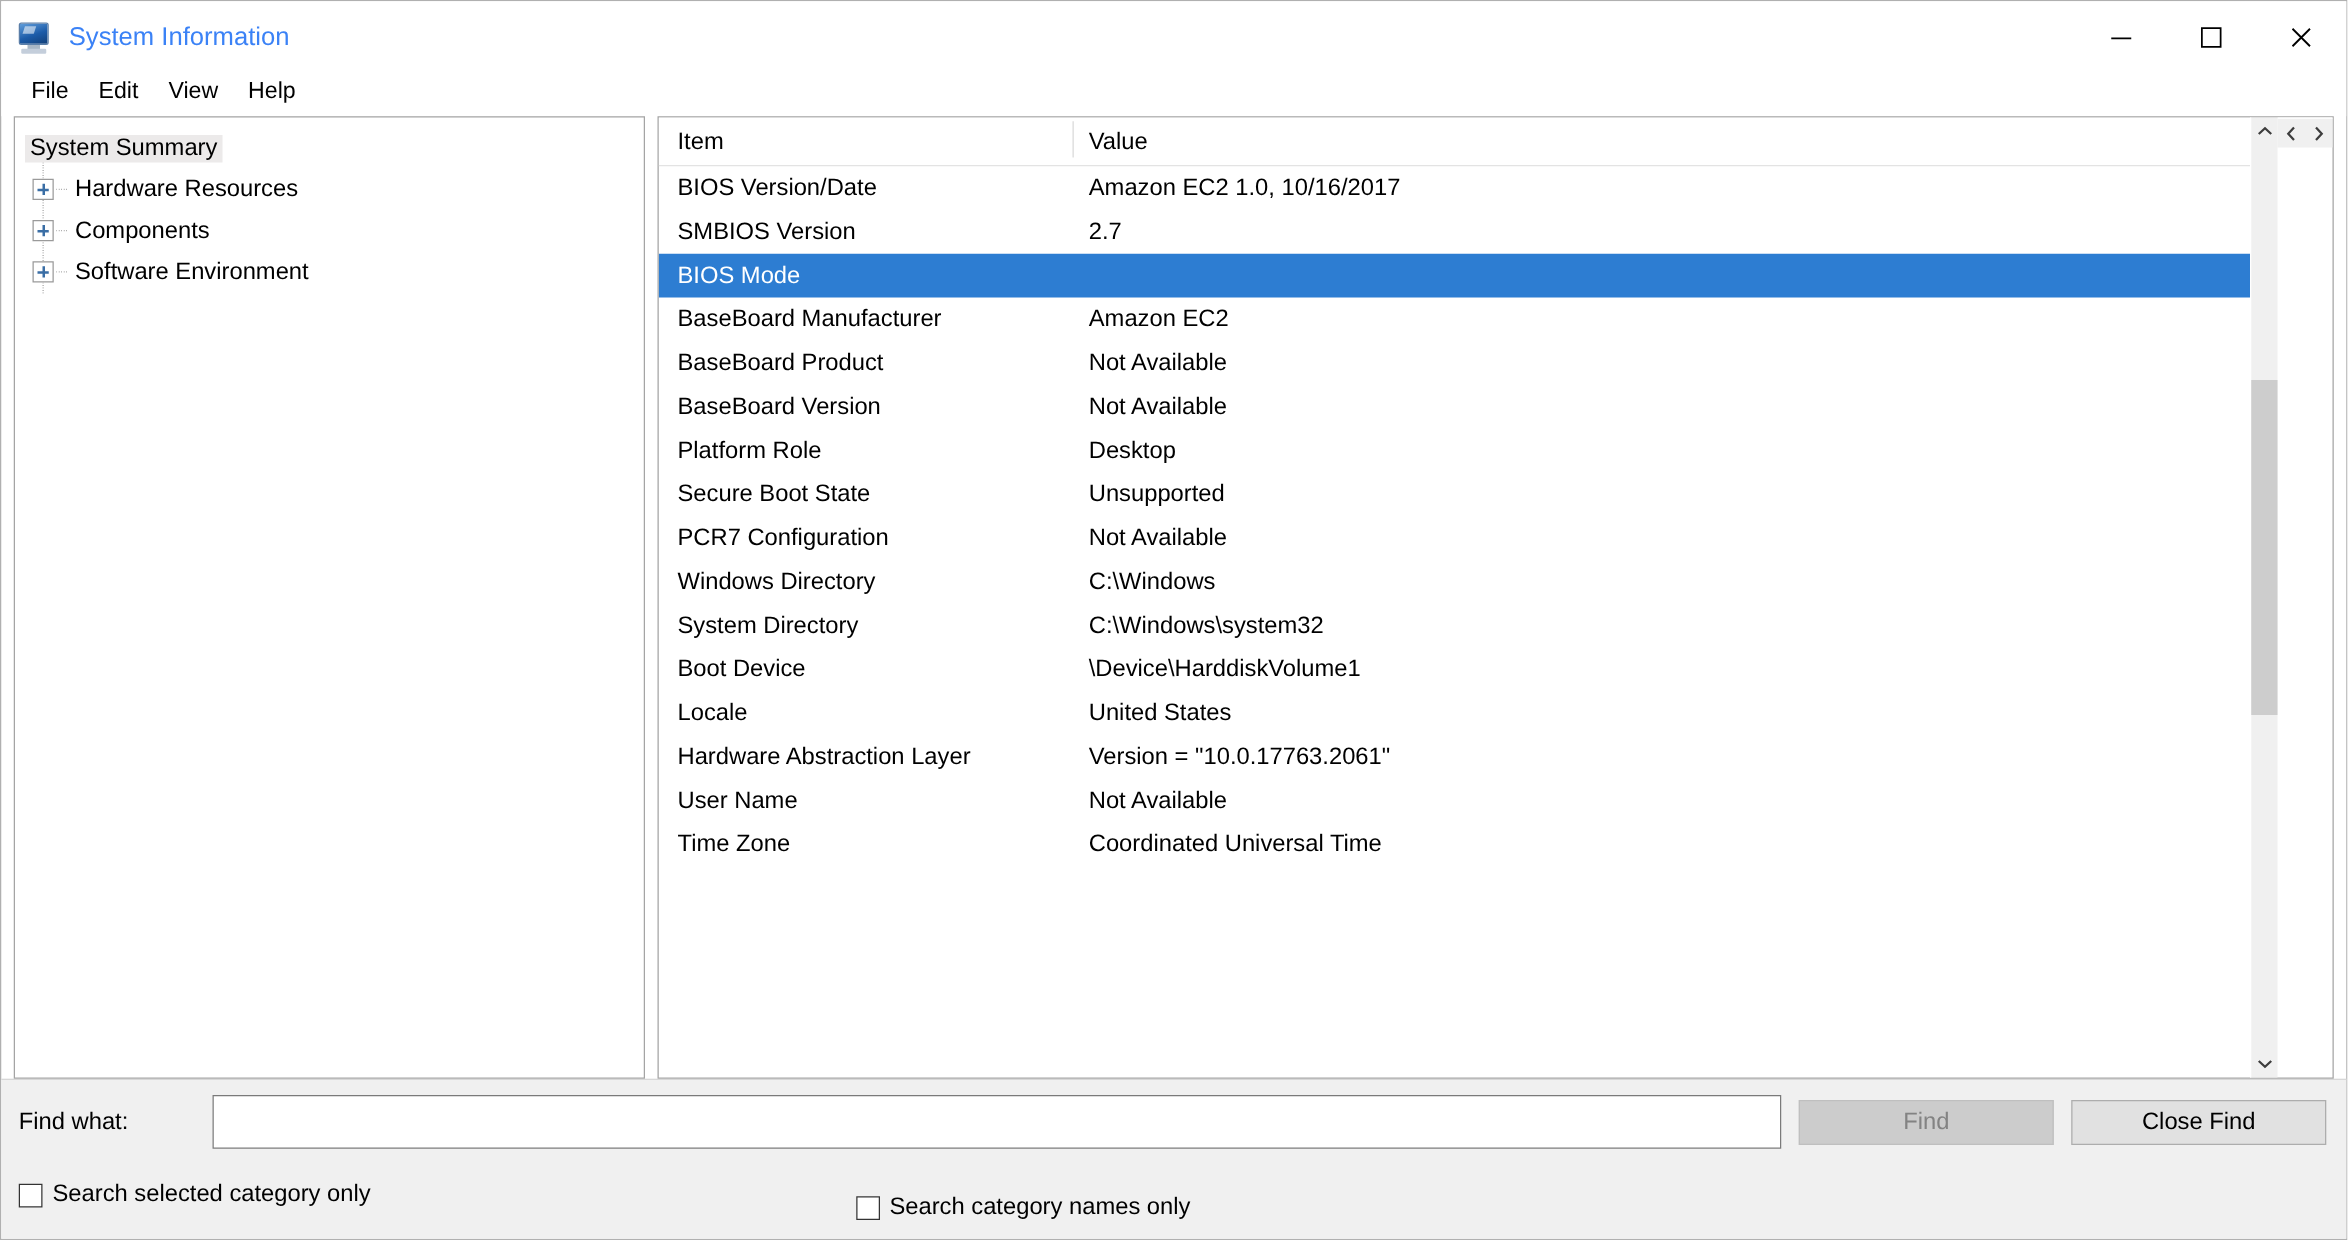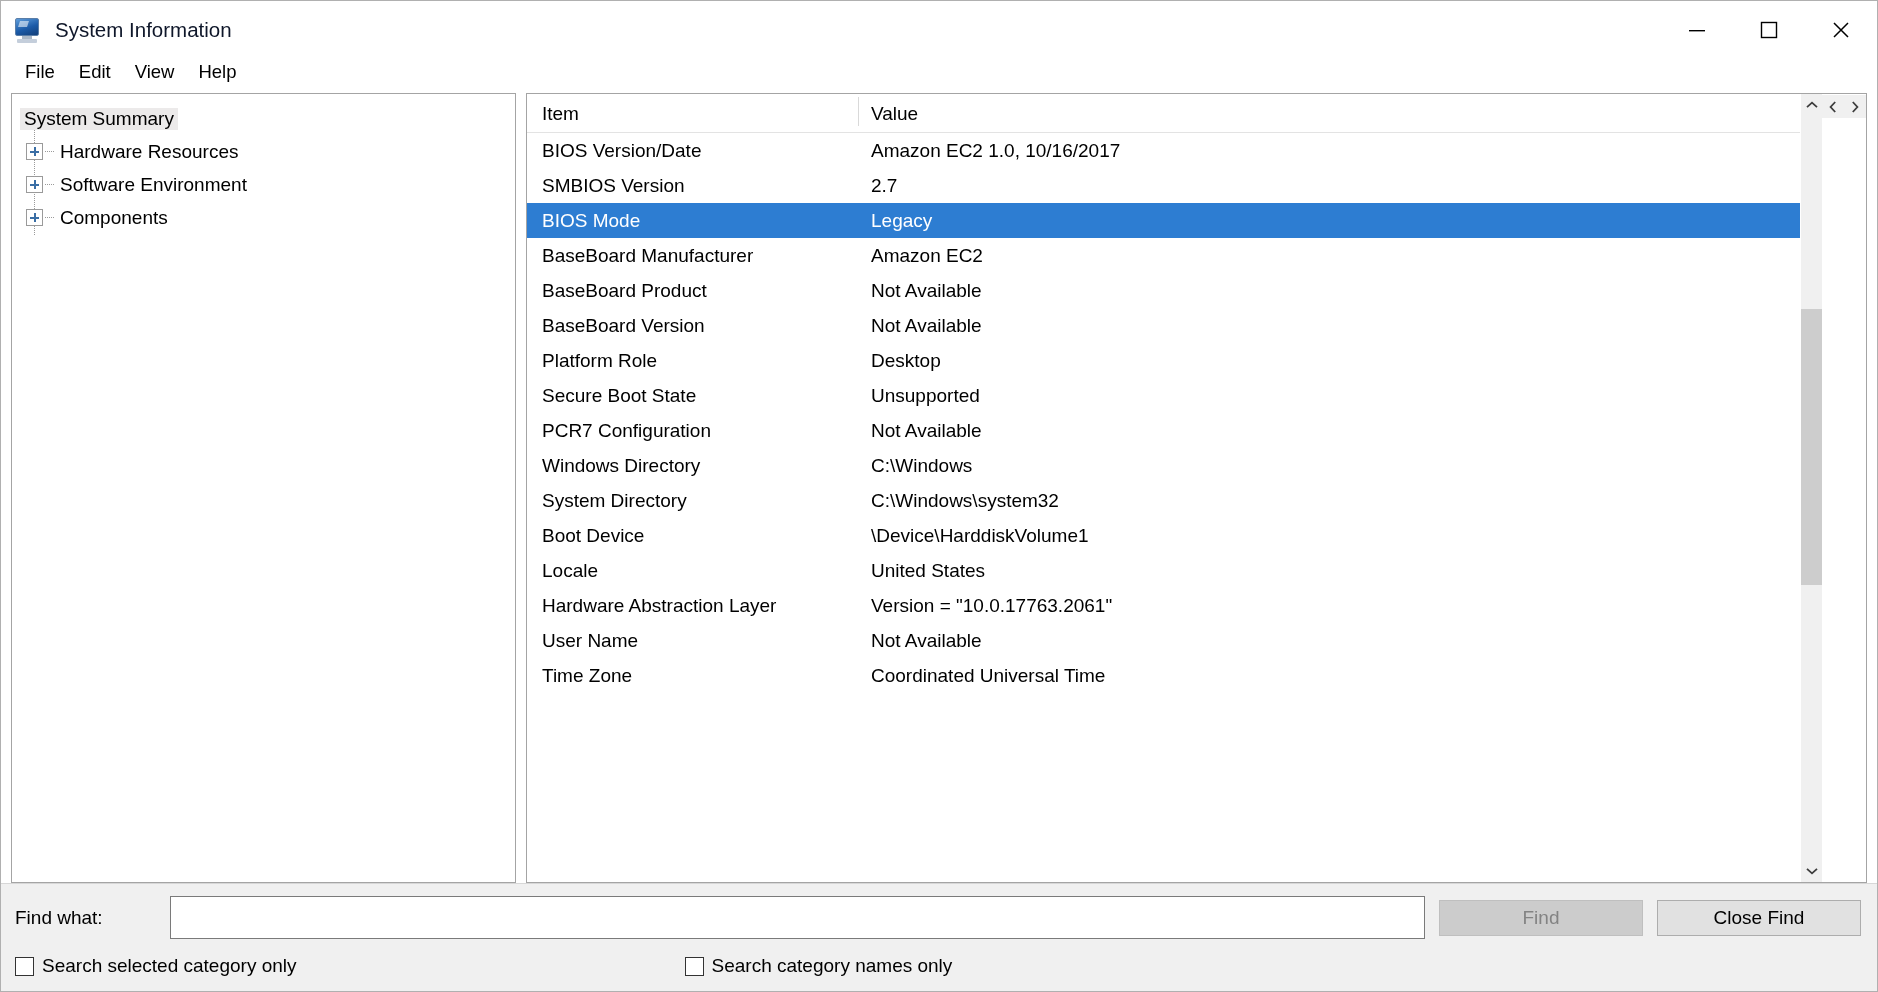--- a/index.html
+++ b/index.html
@@ -54,21 +54,21 @@
     background: #a9b7c6;
   }
   .app-icon .base {
     position: absolute; left: 2px; top: 22px;
     width: 20px; height: 4px;
     background: #c4cedb;
     border-radius: 1px;
   }
   .title-text {
     font-size: 20.5px;
-    color: #0f172a;
+    color: #3b82f6;
     white-space: nowrap;
   }
   .caption-buttons {
     margin-left: auto;
     display: flex;
     height: 58px;
   }
   .cap-btn {
     width: 72px; height: 58px;
     display: flex; align-items: center; justify-content: center;
@@ -334,21 +334,21 @@
     white-space: nowrap;
     cursor: default;
   }
   .check .box {
     width: 19px; height: 19px;
     flex: 0 0 19px;
     border: 1.5px solid #333333;
     background: #ffffff;
     margin-right: 8px;
   }
-  .check.second { margin-left: 388px; }
+  .check.second { margin-left: 388px; margin-top: 20px; }
 </style>
 </head>
 <body>
 
 <div class="window">
 
   <div class="titlebar">
     <div class="app-icon">
       <div class="screen"></div>
       <div class="stand"></div>
@@ -393,27 +393,27 @@
 
         <div class="tree-row child">
           <span class="expander"></span>
           <span class="dot-h"></span>
           <span class="label">Hardware Resources</span>
         </div>
 
         <div class="tree-row child">
           <span class="expander"></span>
           <span class="dot-h"></span>
-          <span class="label">Software Environment</span>
+          <span class="label">Components</span>
         </div>
 
         <div class="tree-row child">
           <span class="expander"></span>
           <span class="dot-h"></span>
-          <span class="label">Components</span>
+          <span class="label">Software Environment</span>
         </div>
       </div>
     </div>
 
     <div class="splitter"></div>
 
     <div class="list-pane">
       <div class="table-wrap">
         <div class="table-body">
 
@@ -426,21 +426,20 @@
               <div class="row">
                 <div class="cell-item">BIOS Version/Date</div>
                 <div class="cell-value">Amazon EC2 1.0, 10/16/2017</div>
               </div>
               <div class="row">
                 <div class="cell-item">SMBIOS Version</div>
                 <div class="cell-value">2.7</div>
               </div>
               <div class="row selected">
                 <div class="cell-item">BIOS Mode</div>
-                <div class="cell-value">Legacy</div>
               </div>
               <div class="row">
                 <div class="cell-item">BaseBoard Manufacturer</div>
                 <div class="cell-value">Amazon EC2</div>
               </div>
               <div class="row">
                 <div class="cell-item">BaseBoard Product</div>
                 <div class="cell-value">Not Available</div>
               </div>
               <div class="row">

